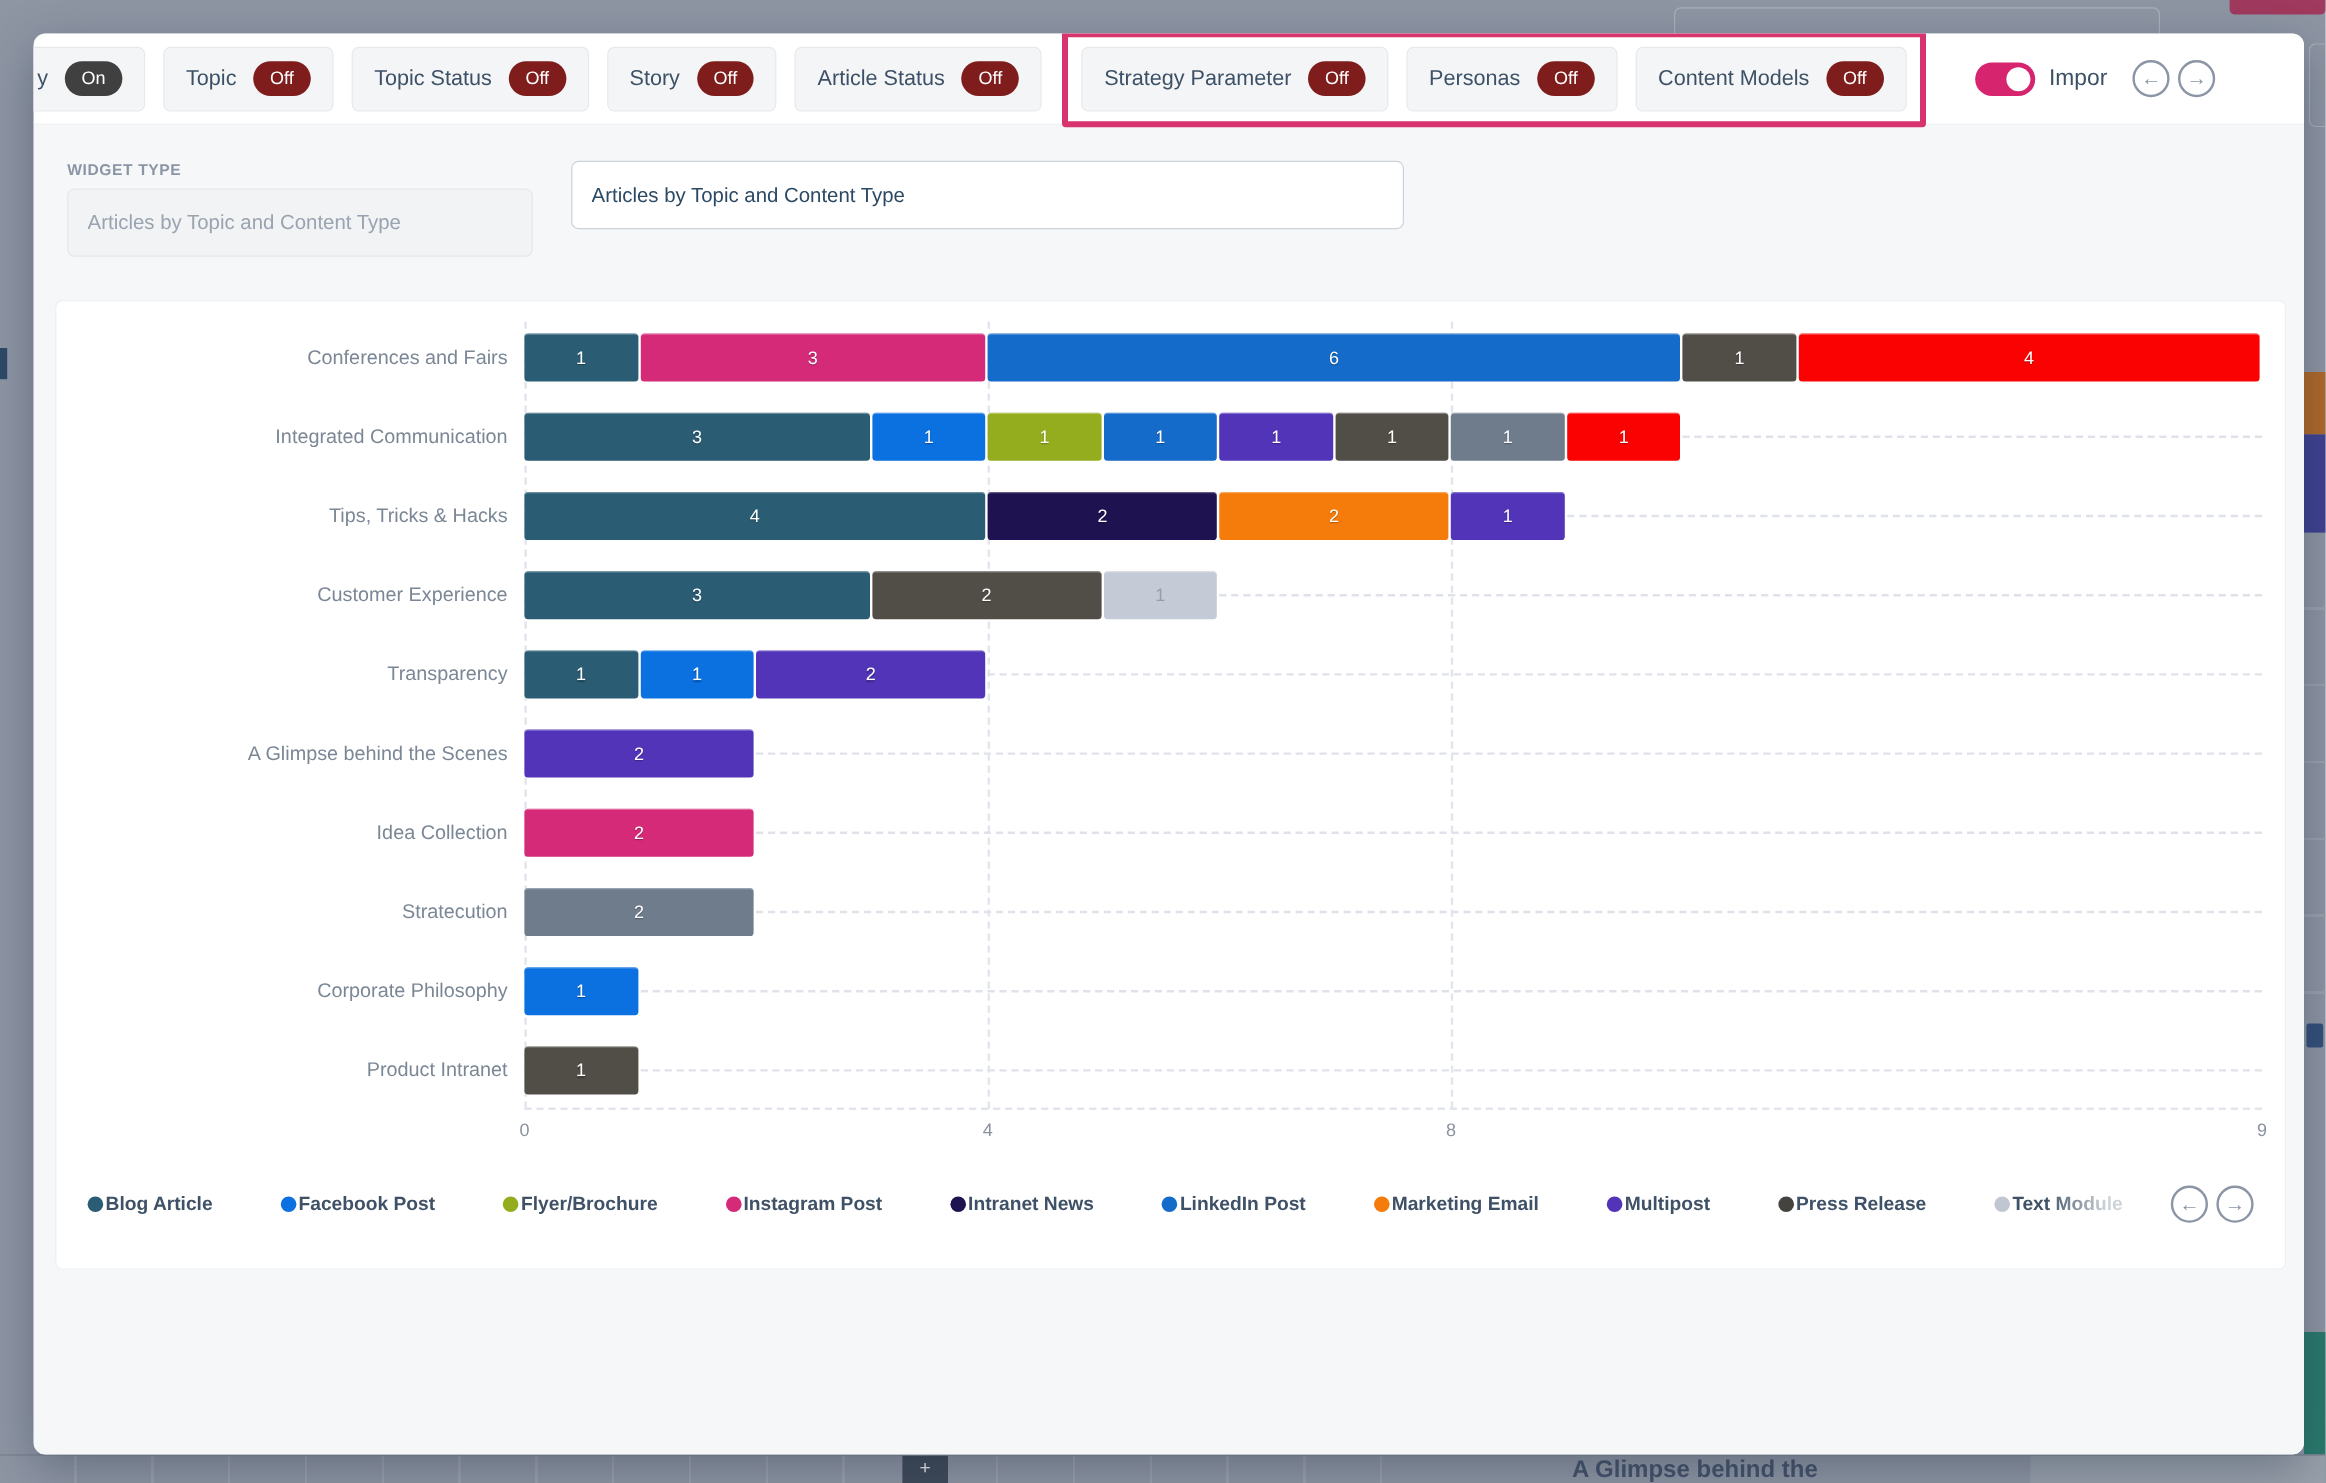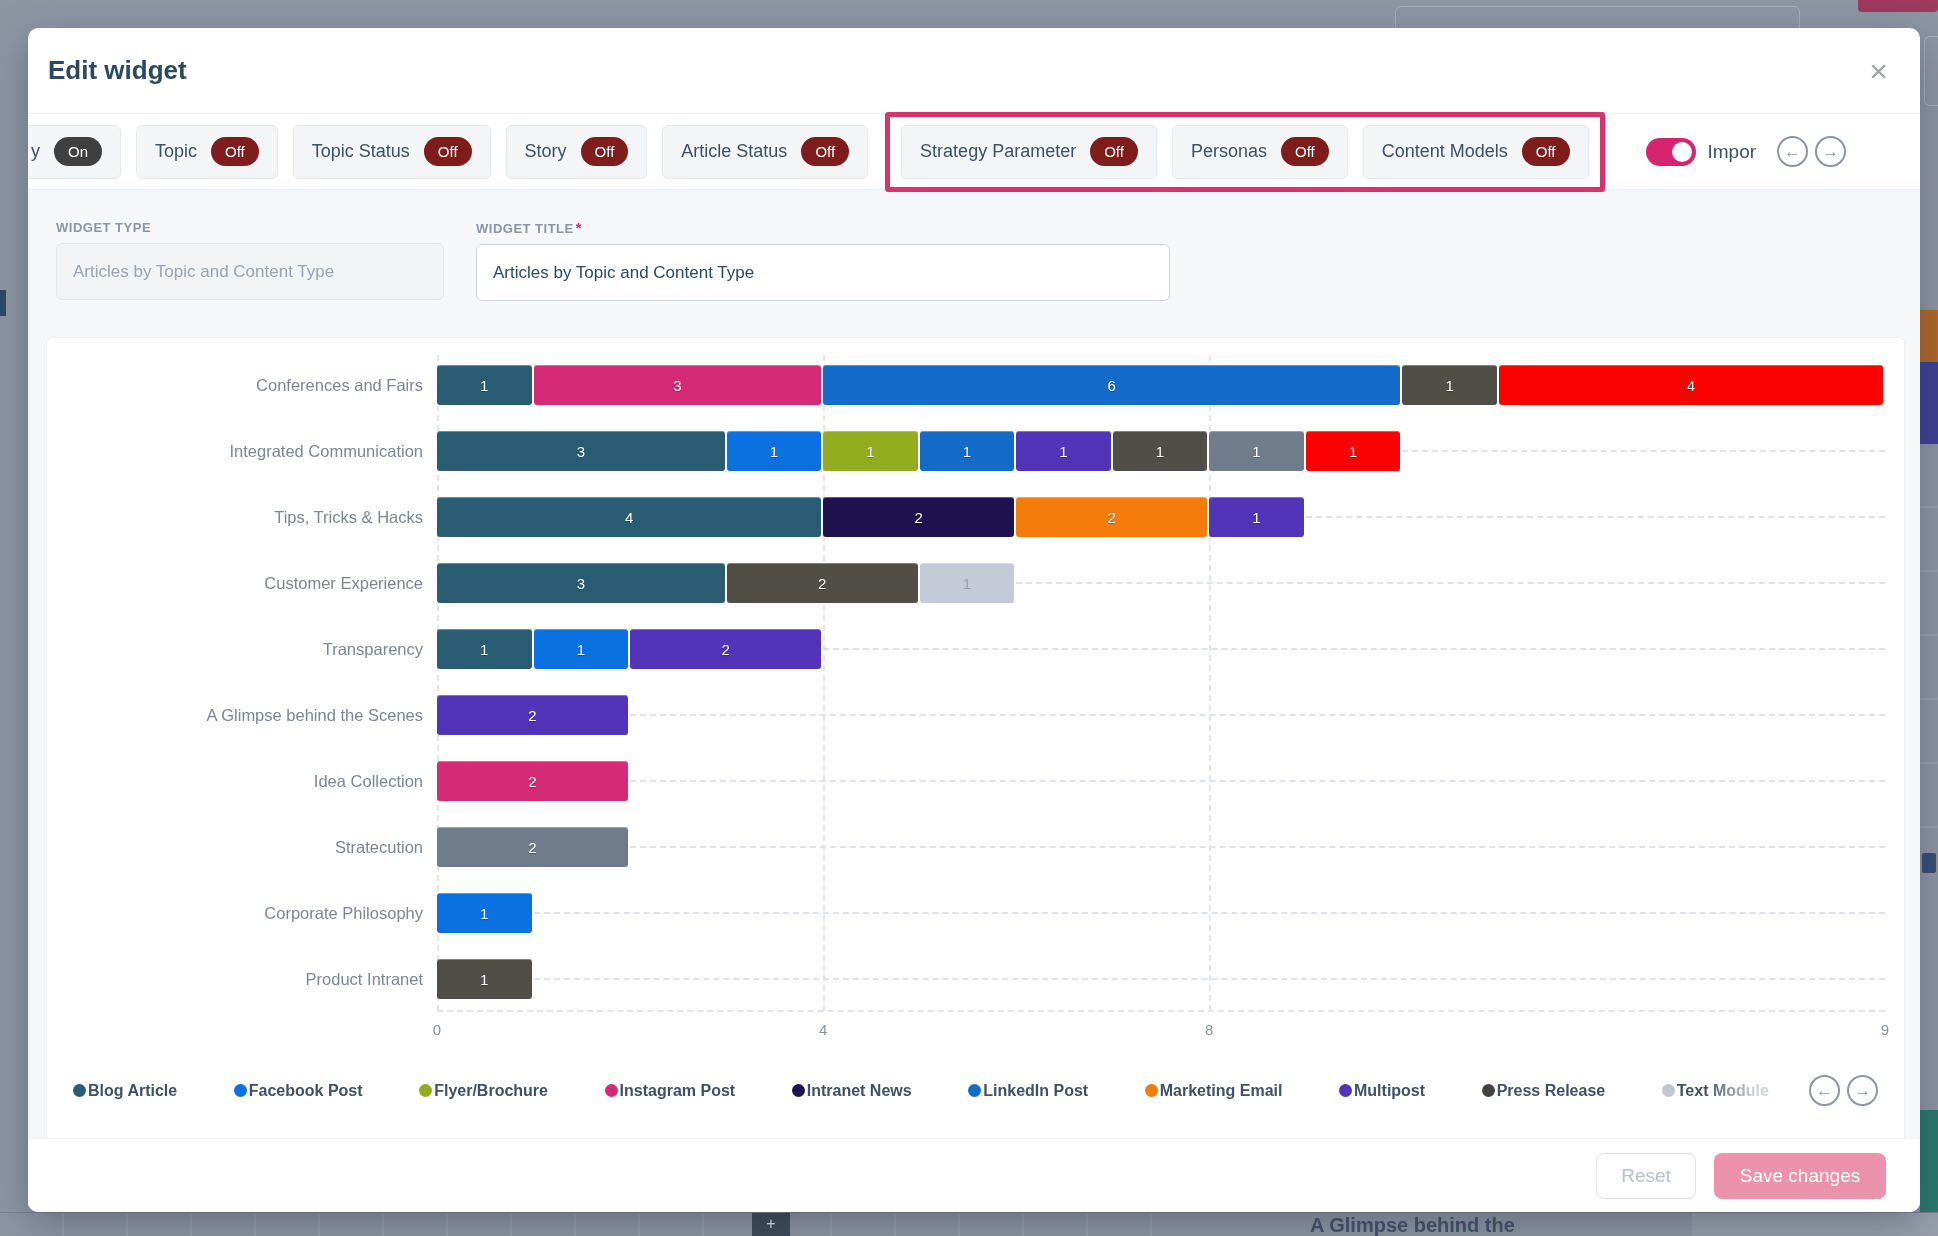--- a/index.html
+++ b/index.html
@@ -148,24 +148,20 @@
 <div class="backdrop-el bd-right-teal"></div>
 <div class="backdrop-el bd-bottom">
   <div class="ticks"></div>
   <div class="tab">+</div>
   <div class="bg-text">A Glimpse behind the</div>
   <div class="rblock"></div>
 </div>
 
 <div class="modal">
 
-  <div class="modal-header">
-    <div class="modal-title">Edit widget</div>
-    <div class="close-btn">×</div>
-  </div>
 
   <div class="chip-bar">
 
     <div class="chip cut">
         <span class="chip-label">y</span>
         <span class="pill on">On</span>
       </div>
       <div class="chip">
         <span class="chip-label">Topic</span>
         <span class="pill">Off</span>
@@ -208,21 +204,20 @@
     </div>
   </div>
 
   <div class="modal-body">
     <div class="form-row">
       <div>
         <div class="field-label">WIDGET TYPE</div>
         <input class="text-input input-type" disabled="" value="Articles by Topic and Content Type" style="">
       </div>
       <div>
-        <div class="field-label"><span>WIDGET TITLE</span><span class="req">*</span></div>
         <input class="text-input input-title" value="Articles by Topic and Content Type" style="">
       </div>
     </div>
 
     <div class="chart-card">
       <div class="rows-wrap" id="rows-wrap">
         <div class="baseline"></div>
       <div class="gl" style="left: 0%;"></div>
           <div class="gl" style="left: 26.6667%;"></div>
           <div class="gl" style="left: 53.3333%;"></div>
@@ -401,17 +396,13 @@
             </div>
           </div>
         <div class="legend-nav">
           <div class="circle-btn">←</div>
           <div class="circle-btn">→</div>
         </div>
       </div>
     </div>
   </div>
 
-  <div class="modal-footer">
-    <button class="btn btn-reset">Reset</button>
-    <button class="btn btn-save">Save changes</button>
-  </div>
 </div>
 
 </body></html>

